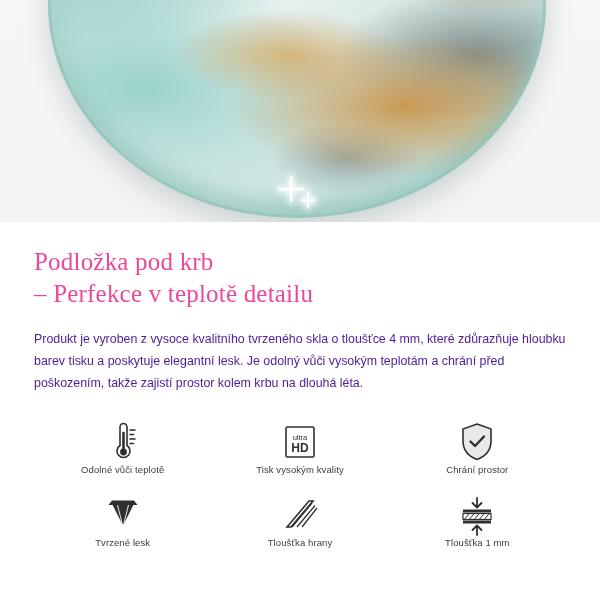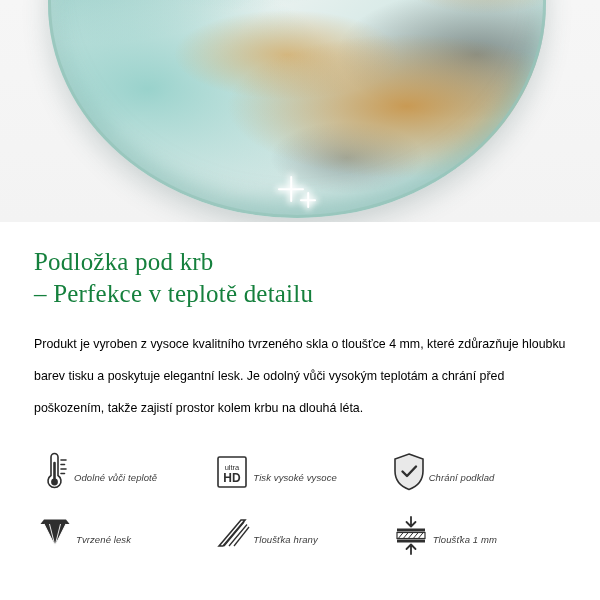--- a/index.html
+++ b/index.html
@@ -107,60 +107,58 @@
   
   .content {
     position: relative;
     padding: 0 34px;
     box-sizing: border-box;
   }
   .headline {
     font-family: "Liberation Serif", serif;
     font-size: 25px;
     line-height: 32px;
-    color: #15803d;
+    color: #ec4899;
     font-weight: 400;
     margin: 24px 0 0 0;
     letter-spacing: 0.2px;
   }
   .headline .line2 { display: block; }
   .body-copy {
     margin: 18px 0 0 0;
     font-size: 12.4px;
-    line-height: 32px;
-    color: #000000;
+    line-height: 22px;
+    color: #4c1d95;
     max-width: 540px;
   }
 
   
   .features {
     margin-top: 26px;
     display: grid;
     grid-template-columns: repeat(3, 1fr);
     row-gap: 18px;
   }
   .feature {
     display: flex;
-    flex-direction: row;
+    flex-direction: column;
     align-items: center;
     justify-content: flex-start;
   }
   .feature-icon {
     height: 44px;
     display: flex;
     align-items: center;
     justify-content: center;
   }
   .feature-label {
-    margin-top: 10px;
     font-size: 9.5px;
     color: #3c3c3c;
     text-align: center;
     letter-spacing: 0.1px;
-    font-style: italic;
   }
   svg { display: block; }
 </style>
 </head>
 <body>
 
 <div class="page">
 
   <div class="hero">
     <div class="hero-bg"></div>
@@ -194,31 +192,31 @@
       </div>
 
       <div class="feature">
         <div class="feature-icon">
           <svg width="42" height="42" viewBox="0 0 42 42">
             <rect x="7" y="6" width="28" height="30" rx="1.5" fill="none" stroke="#2f2f2f" stroke-width="1.6"></rect>
             <text x="21" y="19" text-anchor="middle" font-family="Liberation Sans, sans-serif" font-size="7.5" fill="#2f2f2f">ultra</text>
             <text x="21" y="31" text-anchor="middle" font-family="Liberation Sans, sans-serif" font-size="12" font-weight="bold" fill="#2f2f2f">HD</text>
           </svg>
         </div>
-        <div class="feature-label">Tisk vysoké vysoce</div>
+        <div class="feature-label">Tisk vysokým kvality</div>
       </div>
 
       <div class="feature">
         <div class="feature-icon">
           <svg width="40" height="44" viewBox="0 0 40 44">
             <path d="M20 4 L34 9 v12c0 9.5-6 15.5-14 18.5C12 36.5 6 30.5 6 21V9z" fill="#e9e9e9" stroke="#2f2f2f" stroke-width="1.6"></path>
             <path d="M13.5 21.5 l4.5 4.5 9-9.5" fill="none" stroke="#2f2f2f" stroke-width="2.4" stroke-linecap="round" stroke-linejoin="round"></path>
           </svg>
         </div>
-        <div class="feature-label">Chrání podklad</div>
+        <div class="feature-label">Chrání prostor</div>
       </div>
 
       <div class="feature">
         <div class="feature-icon">
           <svg width="42" height="40" viewBox="0 0 42 40">
             <path d="M10 10 L32 10 L21 32 z" fill="#2f2f2f"></path>
             <path d="M6.5 10 L10 5.5 L32 5.5 L35.5 10" fill="#2f2f2f"></path>
             <path d="M10 10 L21 32 L32 10" fill="none" stroke="#ffffff" stroke-width="1.1"></path>
             <path d="M15.5 10 L21 32 M26.5 10 L21 32" stroke="#ffffff" stroke-width="0.9"></path>
           </svg>

